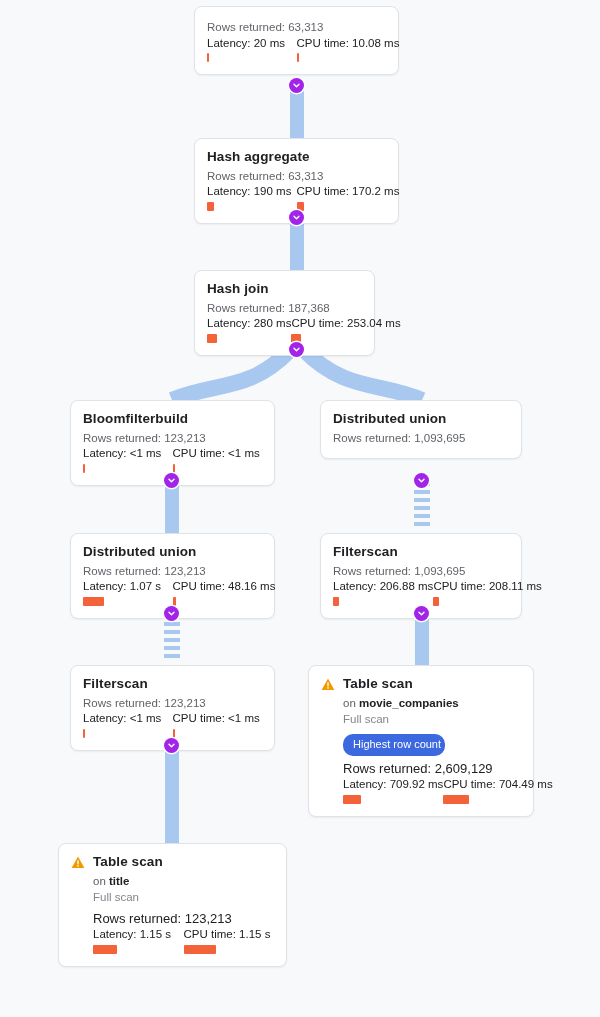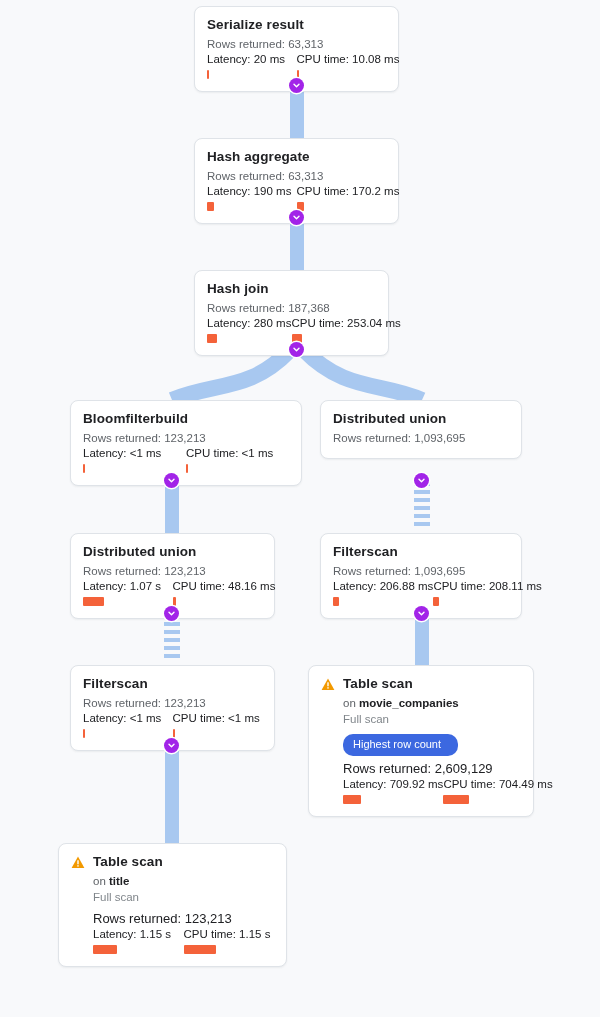--- a/index.html
+++ b/index.html
@@ -92,21 +92,21 @@
     display: flex;
     flex-wrap: wrap;
     gap: 6px;
   }
   .badge {
     display: inline-block;
     background: #3c68e0;
     color: #ffffff;
     font-size: 11px;
     line-height: 1;
-    padding: 5px 17px 6px 10px;
+    padding: 5px 4px 6px 10px;
     border-radius: 10px;
     white-space: nowrap;
   }
   .rows {
     font-size: 13px;
     color: #202124;
     margin-top: 4px;
     line-height: 1.35;
   }
   .metrics {
@@ -162,23 +162,20 @@
 
     <line x1="172" y1="742" x2="172" y2="845" stroke="#a8c8f0" stroke-width="14"></line>
 
     <line x1="422" y1="610" x2="422" y2="668" stroke="#a8c8f0" stroke-width="14"></line>
   </svg>
 
   <div class="striped-edge" style="left:414px; top:482px; height:46px;"></div>
   <div class="striped-edge" style="left:164px; top:614px; height:46px;"></div>
 
   <div class="node" style="left:194px; top:6px; width:205px;">
-    <div class="node-head">
-      <div class="node-title">Serialize result</div>
-    </div>
     <div class="node-sub">Rows returned: 63,313</div>
     <div class="metrics">
       <div class="metric">
         <div class="metric-label">Latency: 20 ms</div>
         <div class="metric-bar" style="width:2px;"></div>
       </div>
       <div class="metric">
         <div class="metric-label">CPU time: 10.08 ms</div>
         <div class="metric-bar" style="width:2px;"></div>
       </div>
@@ -205,21 +202,21 @@
         <div class="metric-bar" style="width:7px;"></div>
       </div>
     </div>
   </div>
   <div class="expander" style="left:289px; top:210px;">
     <svg width="9" height="9" viewBox="0 0 9 9">
       <path d="M2 3.3 L4.5 5.8 L7 3.3" stroke="#ffffff" stroke-width="1.4" fill="none" stroke-linecap="round" stroke-linejoin="round"></path>
     </svg>
   </div>
 
-  <div class="node" style="left:194px; top:270px; width:195px;">
+  <div class="node" style="left:194px; top:270px; width:181px;">
     <div class="node-head">
       <div class="node-title">Hash join</div>
     </div>
     <div class="node-sub">Rows returned: 187,368</div>
     <div class="metrics">
       <div class="metric">
         <div class="metric-label">Latency: 280 ms</div>
         <div class="metric-bar" style="width:10px;"></div>
       </div>
       <div class="metric">
@@ -227,21 +224,21 @@
         <div class="metric-bar" style="width:10px;"></div>
       </div>
     </div>
   </div>
   <div class="expander" style="left:289px; top:342px;">
     <svg width="9" height="9" viewBox="0 0 9 9">
       <path d="M2 3.3 L4.5 5.8 L7 3.3" stroke="#ffffff" stroke-width="1.4" fill="none" stroke-linecap="round" stroke-linejoin="round"></path>
     </svg>
   </div>
 
-  <div class="node" style="left:70px; top:400px; width:232px;">
+  <div class="node" style="left:70px; top:400px; width:205px;">
     <div class="node-head">
       <div class="node-title">Bloomfilterbuild</div>
     </div>
     <div class="node-sub">Rows returned: 123,213</div>
     <div class="metrics">
       <div class="metric">
         <div class="metric-label">Latency: &lt;1 ms</div>
         <div class="metric-bar" style="width:2px;"></div>
       </div>
       <div class="metric">

